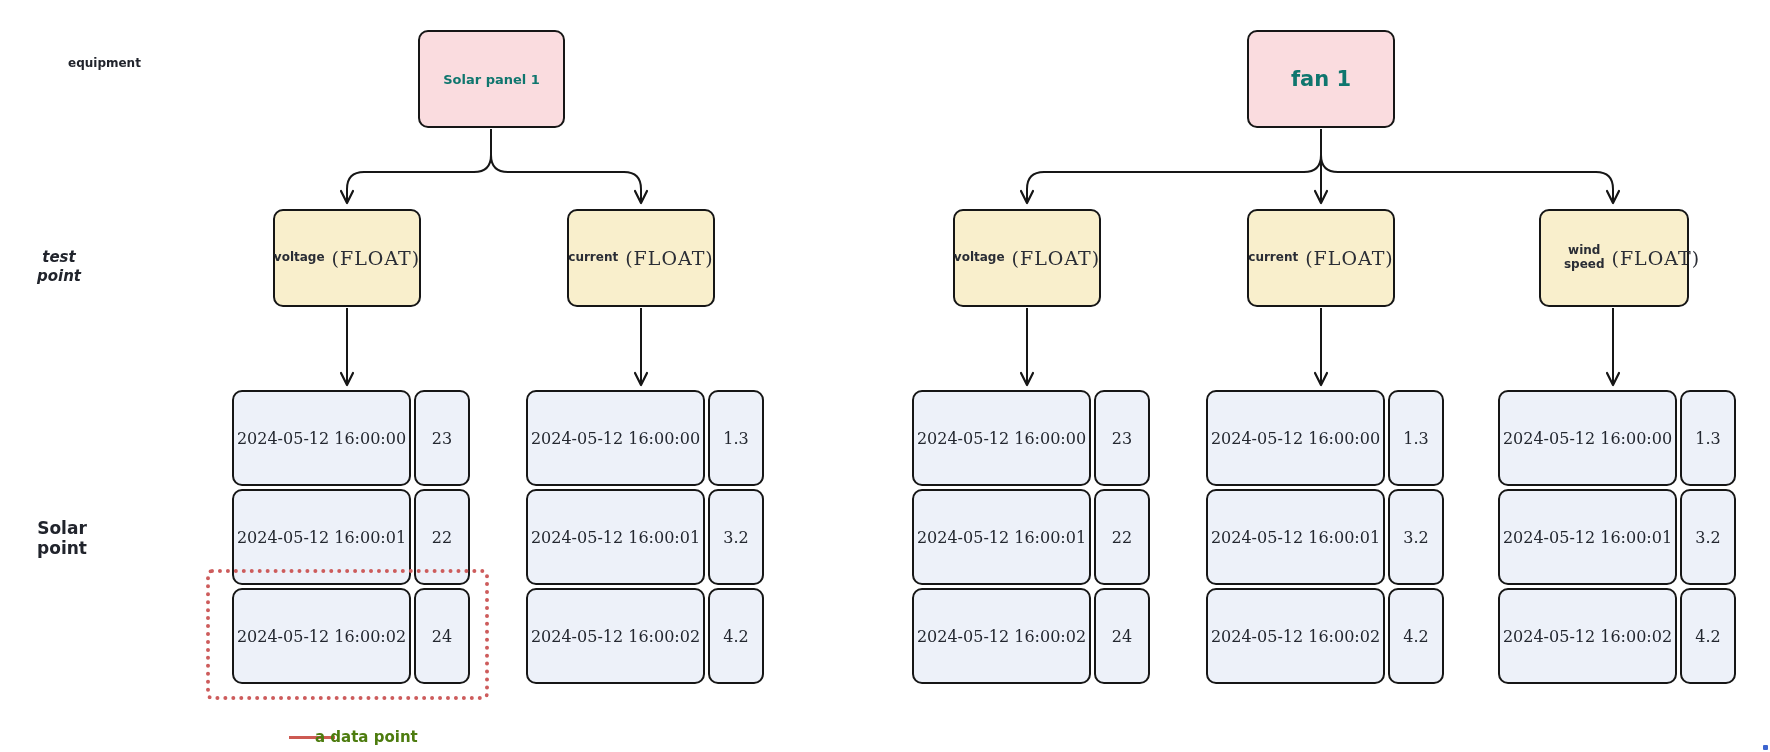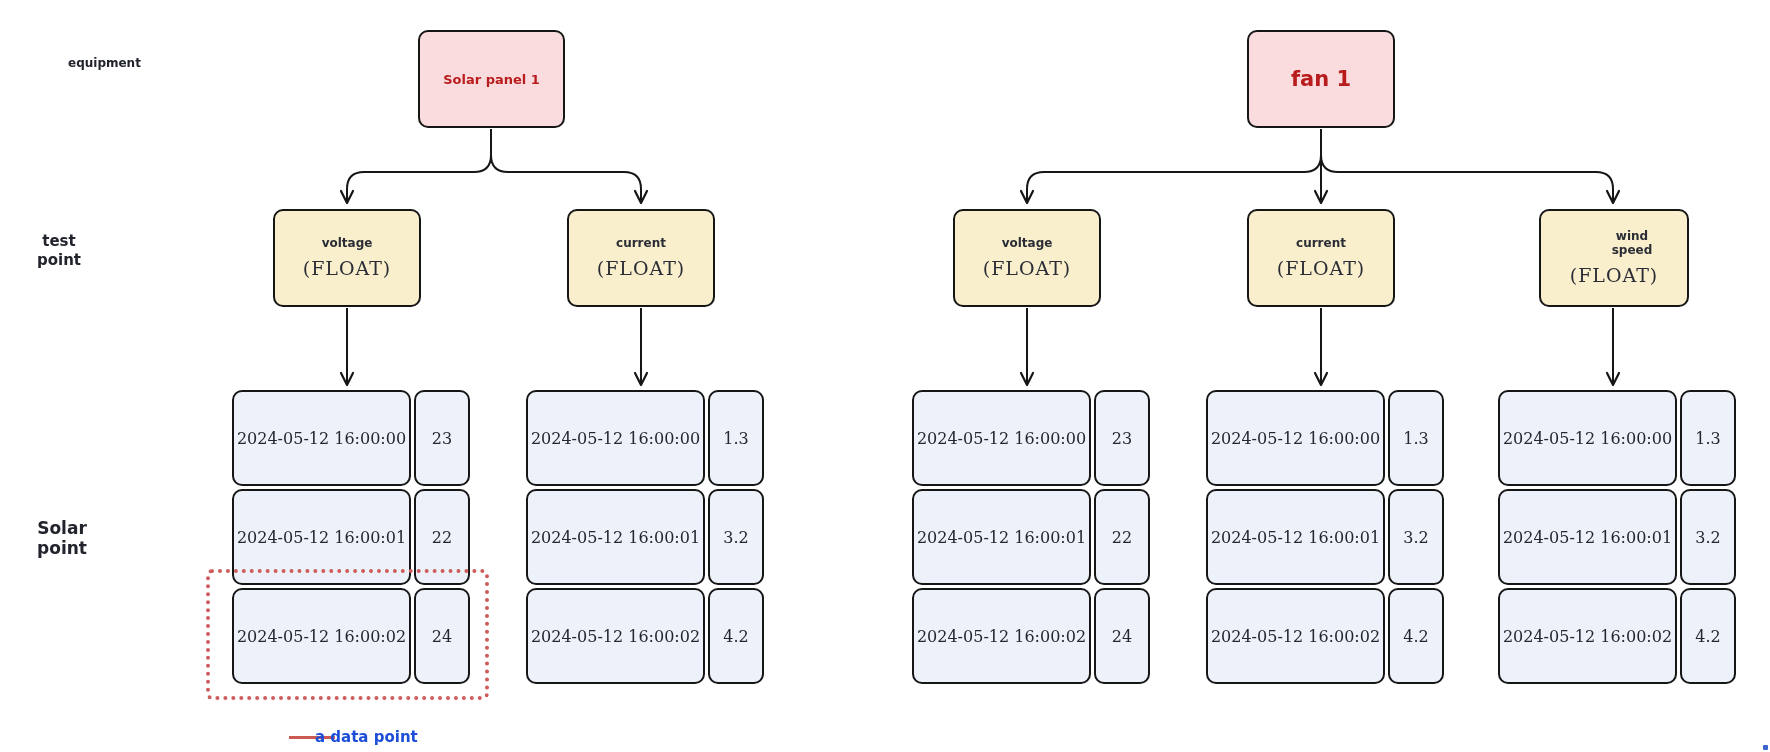--- a/index.html
+++ b/index.html
@@ -7,37 +7,37 @@
     position:relative;width:1770px;height:752px;background:#ffffff;overflow:hidden;
     font-family:"DejaVu Sans",sans-serif;color:#21242c;
   }
   .edges{position:absolute;left:0;top:0;width:1770px;height:752px;}
   .rowlab{position:absolute;font-weight:bold;white-space:pre-line;color:#21242c;}
   .rowlab.center{text-align:center;}
   .node{
     position:absolute;box-sizing:border-box;border:2px solid #161616;border-radius:10px;
     display:flex;align-items:center;justify-content:center;
   }
-  .equip{background:#fadcdf;font-weight:bold;color:#b91c1c;}
-  .tp{background:#f9efcc;flex-direction:column;gap:7px;color:#2a2d35;}
+  .equip{background:#fadcdf;font-weight:bold;color:#0f766e;}
+  .tp{background:#f9efcc;flex-direction:row;gap:7px;color:#2a2d35;}
   .tp-name{font-weight:bold;font-size:12px;text-align:center;line-height:1.15;}
   .tp-type{font-family:"DejaVu Serif",serif;font-size:19px;font-weight:normal;letter-spacing:1px;text-align:center;}
   .cell{
     position:absolute;box-sizing:border-box;width:179px;height:96px;
     background:#edf1f9;border:2px solid #161616;border-radius:10px;
     display:flex;align-items:center;justify-content:center;
     font-family:"DejaVu Serif",serif;font-size:16px;color:#23272f;white-space:nowrap;
   }
   .cell.val{width:56px;}
   .hl-rect{
     position:absolute;left:206px;top:569px;width:283px;height:131px;box-sizing:border-box;
     border:4px dotted #cd5c5c;border-radius:6px;background:transparent;
   }
   .ann-line{position:absolute;left:289px;top:736px;width:46px;height:3px;background:#cd5a52;}
-  .ann-text{position:absolute;left:315px;top:728px;font-weight:bold;font-size:15px;color:#1d4ed8;}
+  .ann-text{position:absolute;left:315px;top:728px;font-weight:bold;font-size:15px;color:#4d7c0f;}
   .corner-dot{position:absolute;left:1763px;top:745px;width:5px;height:5px;background:#3c64cf;border-radius:1px;}
 </style>
 </head>
 <body>
 
 <div class="canvas">
 
   <svg class="edges" viewBox="0 0 1770 752">
     <defs>
       <marker id="arr" viewBox="0 0 20 14" refX="13" refY="7" markerWidth="20" markerHeight="14" markerUnits="userSpaceOnUse" orient="auto">
@@ -52,21 +52,21 @@
       <path d="M1321,129 V155 Q1321,172 1338,172 H1596 Q1613,172 1613,189 V202" marker-end="url(#arr)"></path>
       <path d="M347,308 V384" marker-end="url(#arr)"></path>
       <path d="M641,308 V384" marker-end="url(#arr)"></path>
       <path d="M1027,308 V384" marker-end="url(#arr)"></path>
       <path d="M1321,308 V384" marker-end="url(#arr)"></path>
       <path d="M1613,308 V384" marker-end="url(#arr)"></path>
     </g>
   </svg>
 
   <div class="rowlab" style="left:24px;top:56px;font-size:12px;margin-left:44px;">equipment</div>
-  <div class="rowlab center" style="left:28px;top:232px;width:62px;font-size:15px;line-height:1.25;">test
+  <div class="rowlab center" style="left:28px;top:248px;width:62px;font-size:15px;line-height:1.25;font-style:italic;">test
 point</div>
   <div class="rowlab center" style="left:28px;top:518px;width:68px;font-size:17px;line-height:1.2;">Solar
 point</div>
 
   <div class="node equip" style="left:418px;top:30px;width:147px;height:98px;font-size:13px;">
     <span>Solar panel 1</span>
   </div>
   <div class="node equip" style="left:1247px;top:30px;width:148px;height:98px;font-size:21px;">
     <span>fan 1</span>
   </div>

